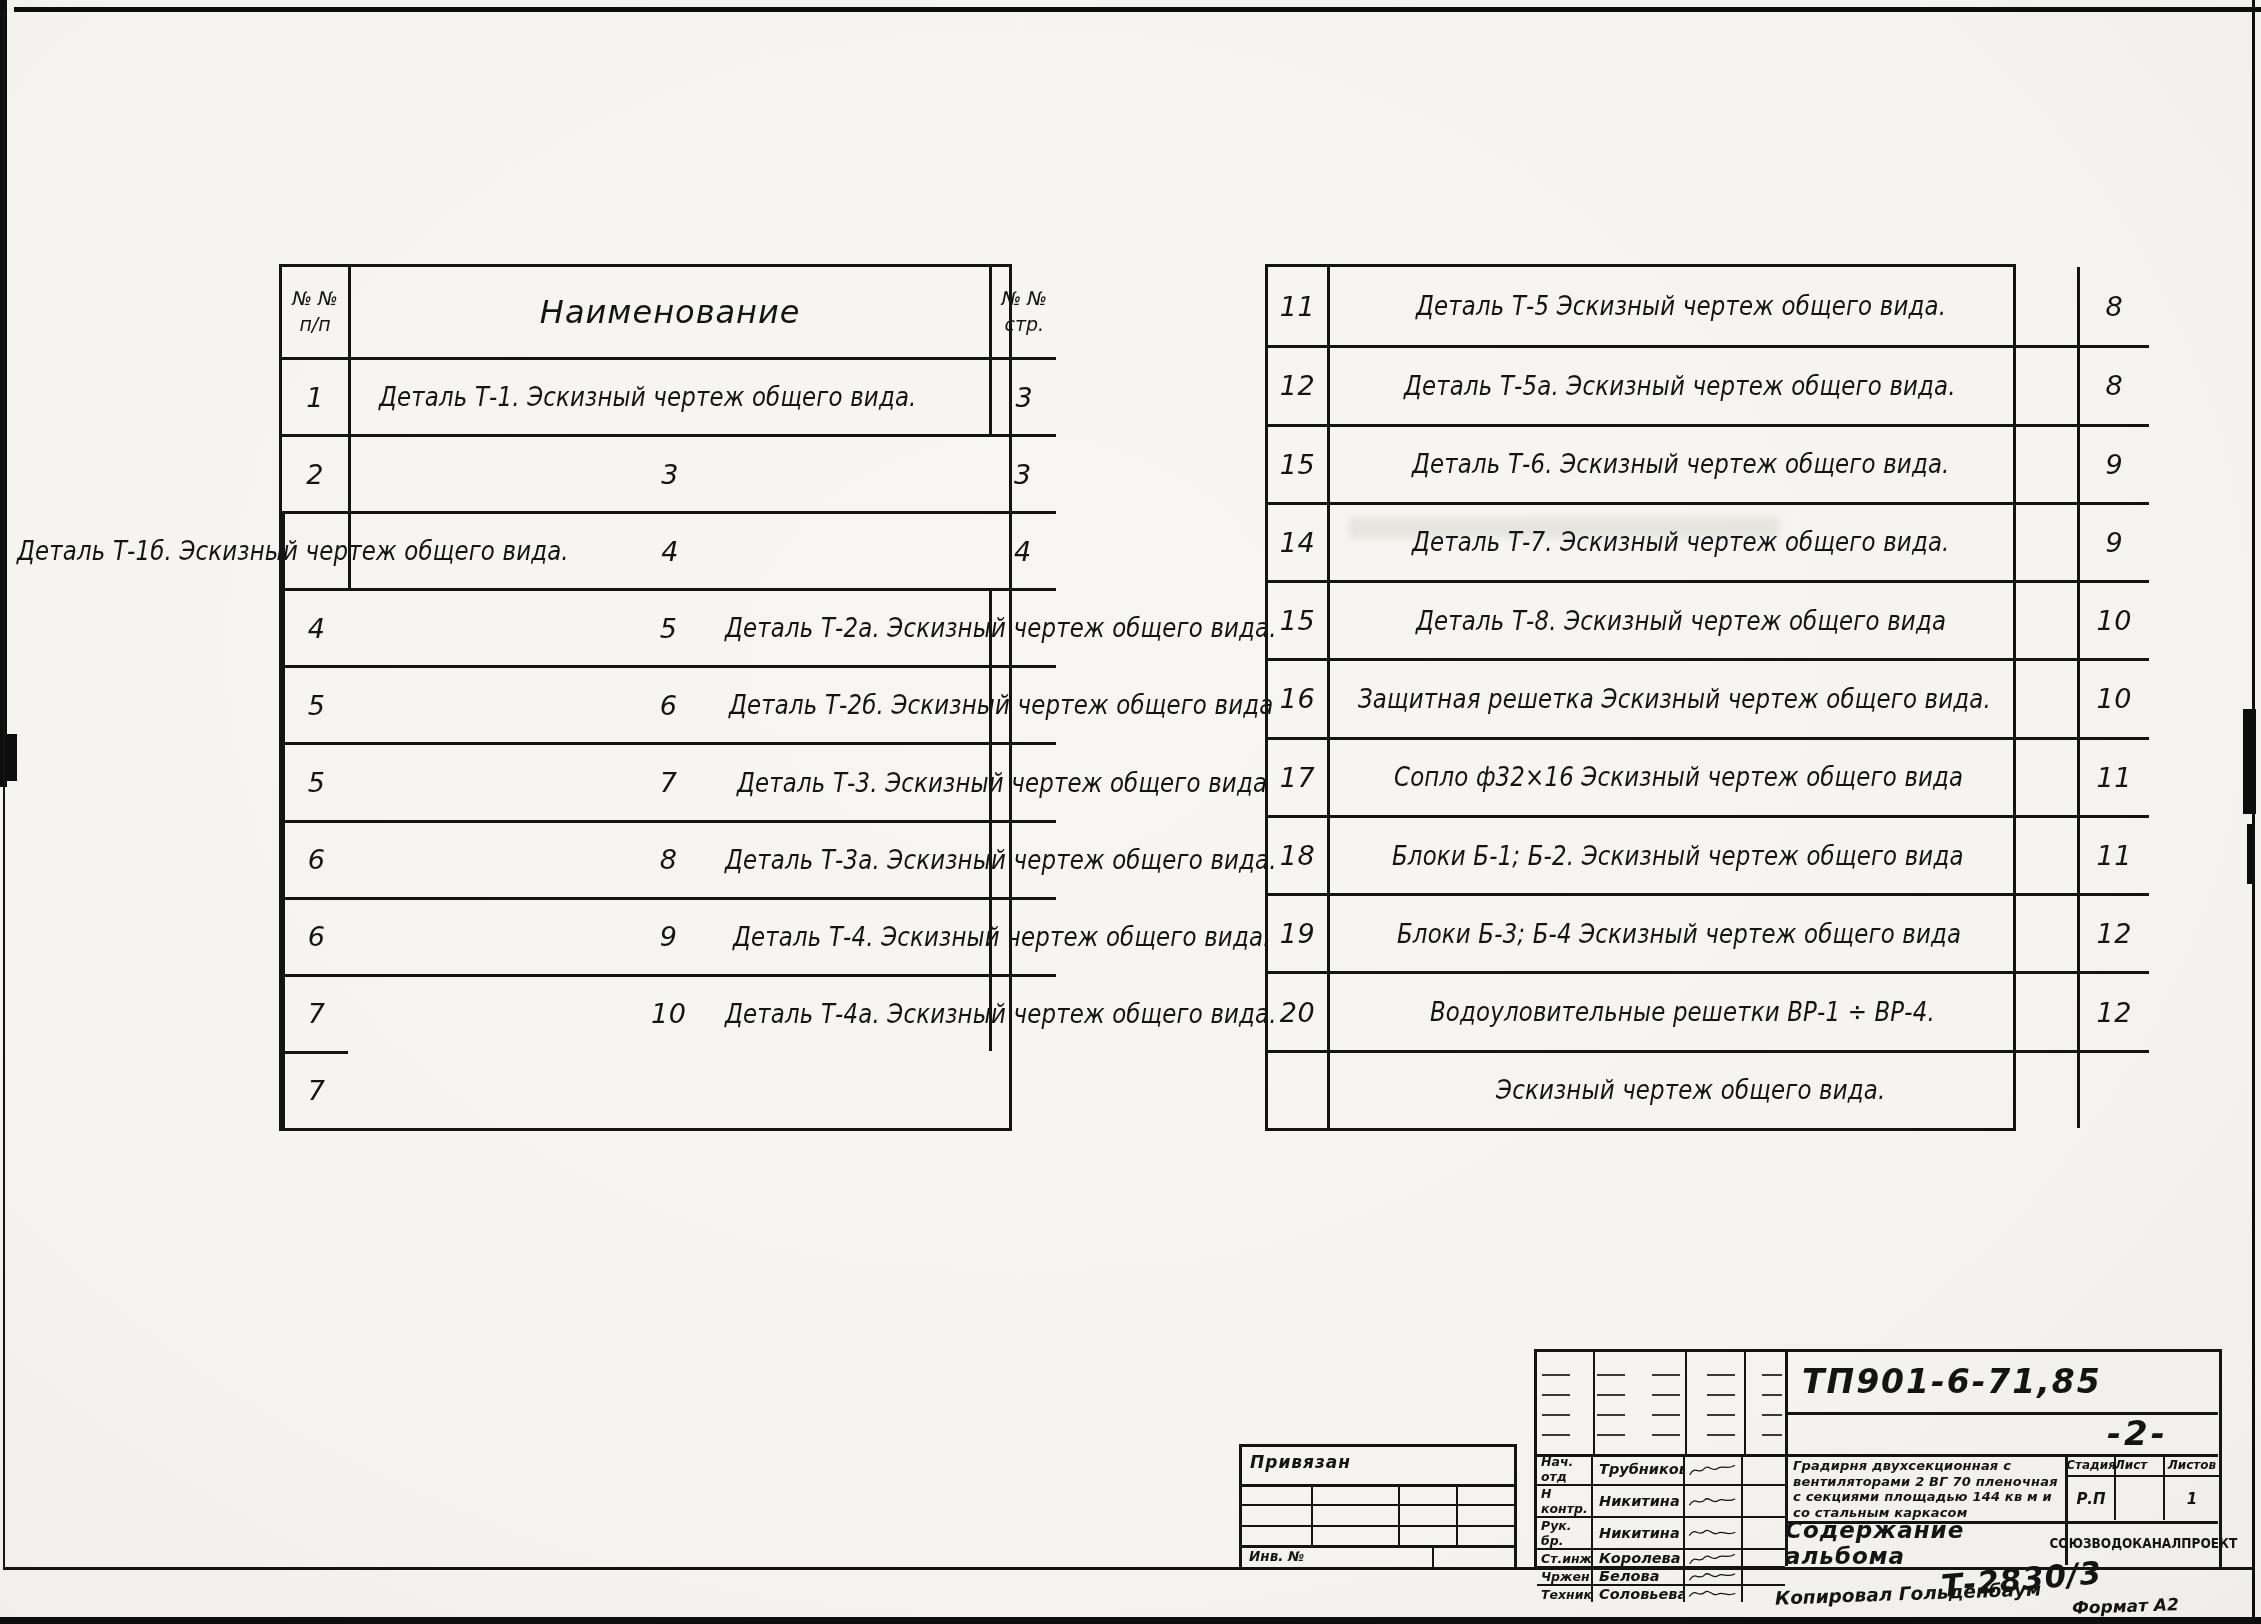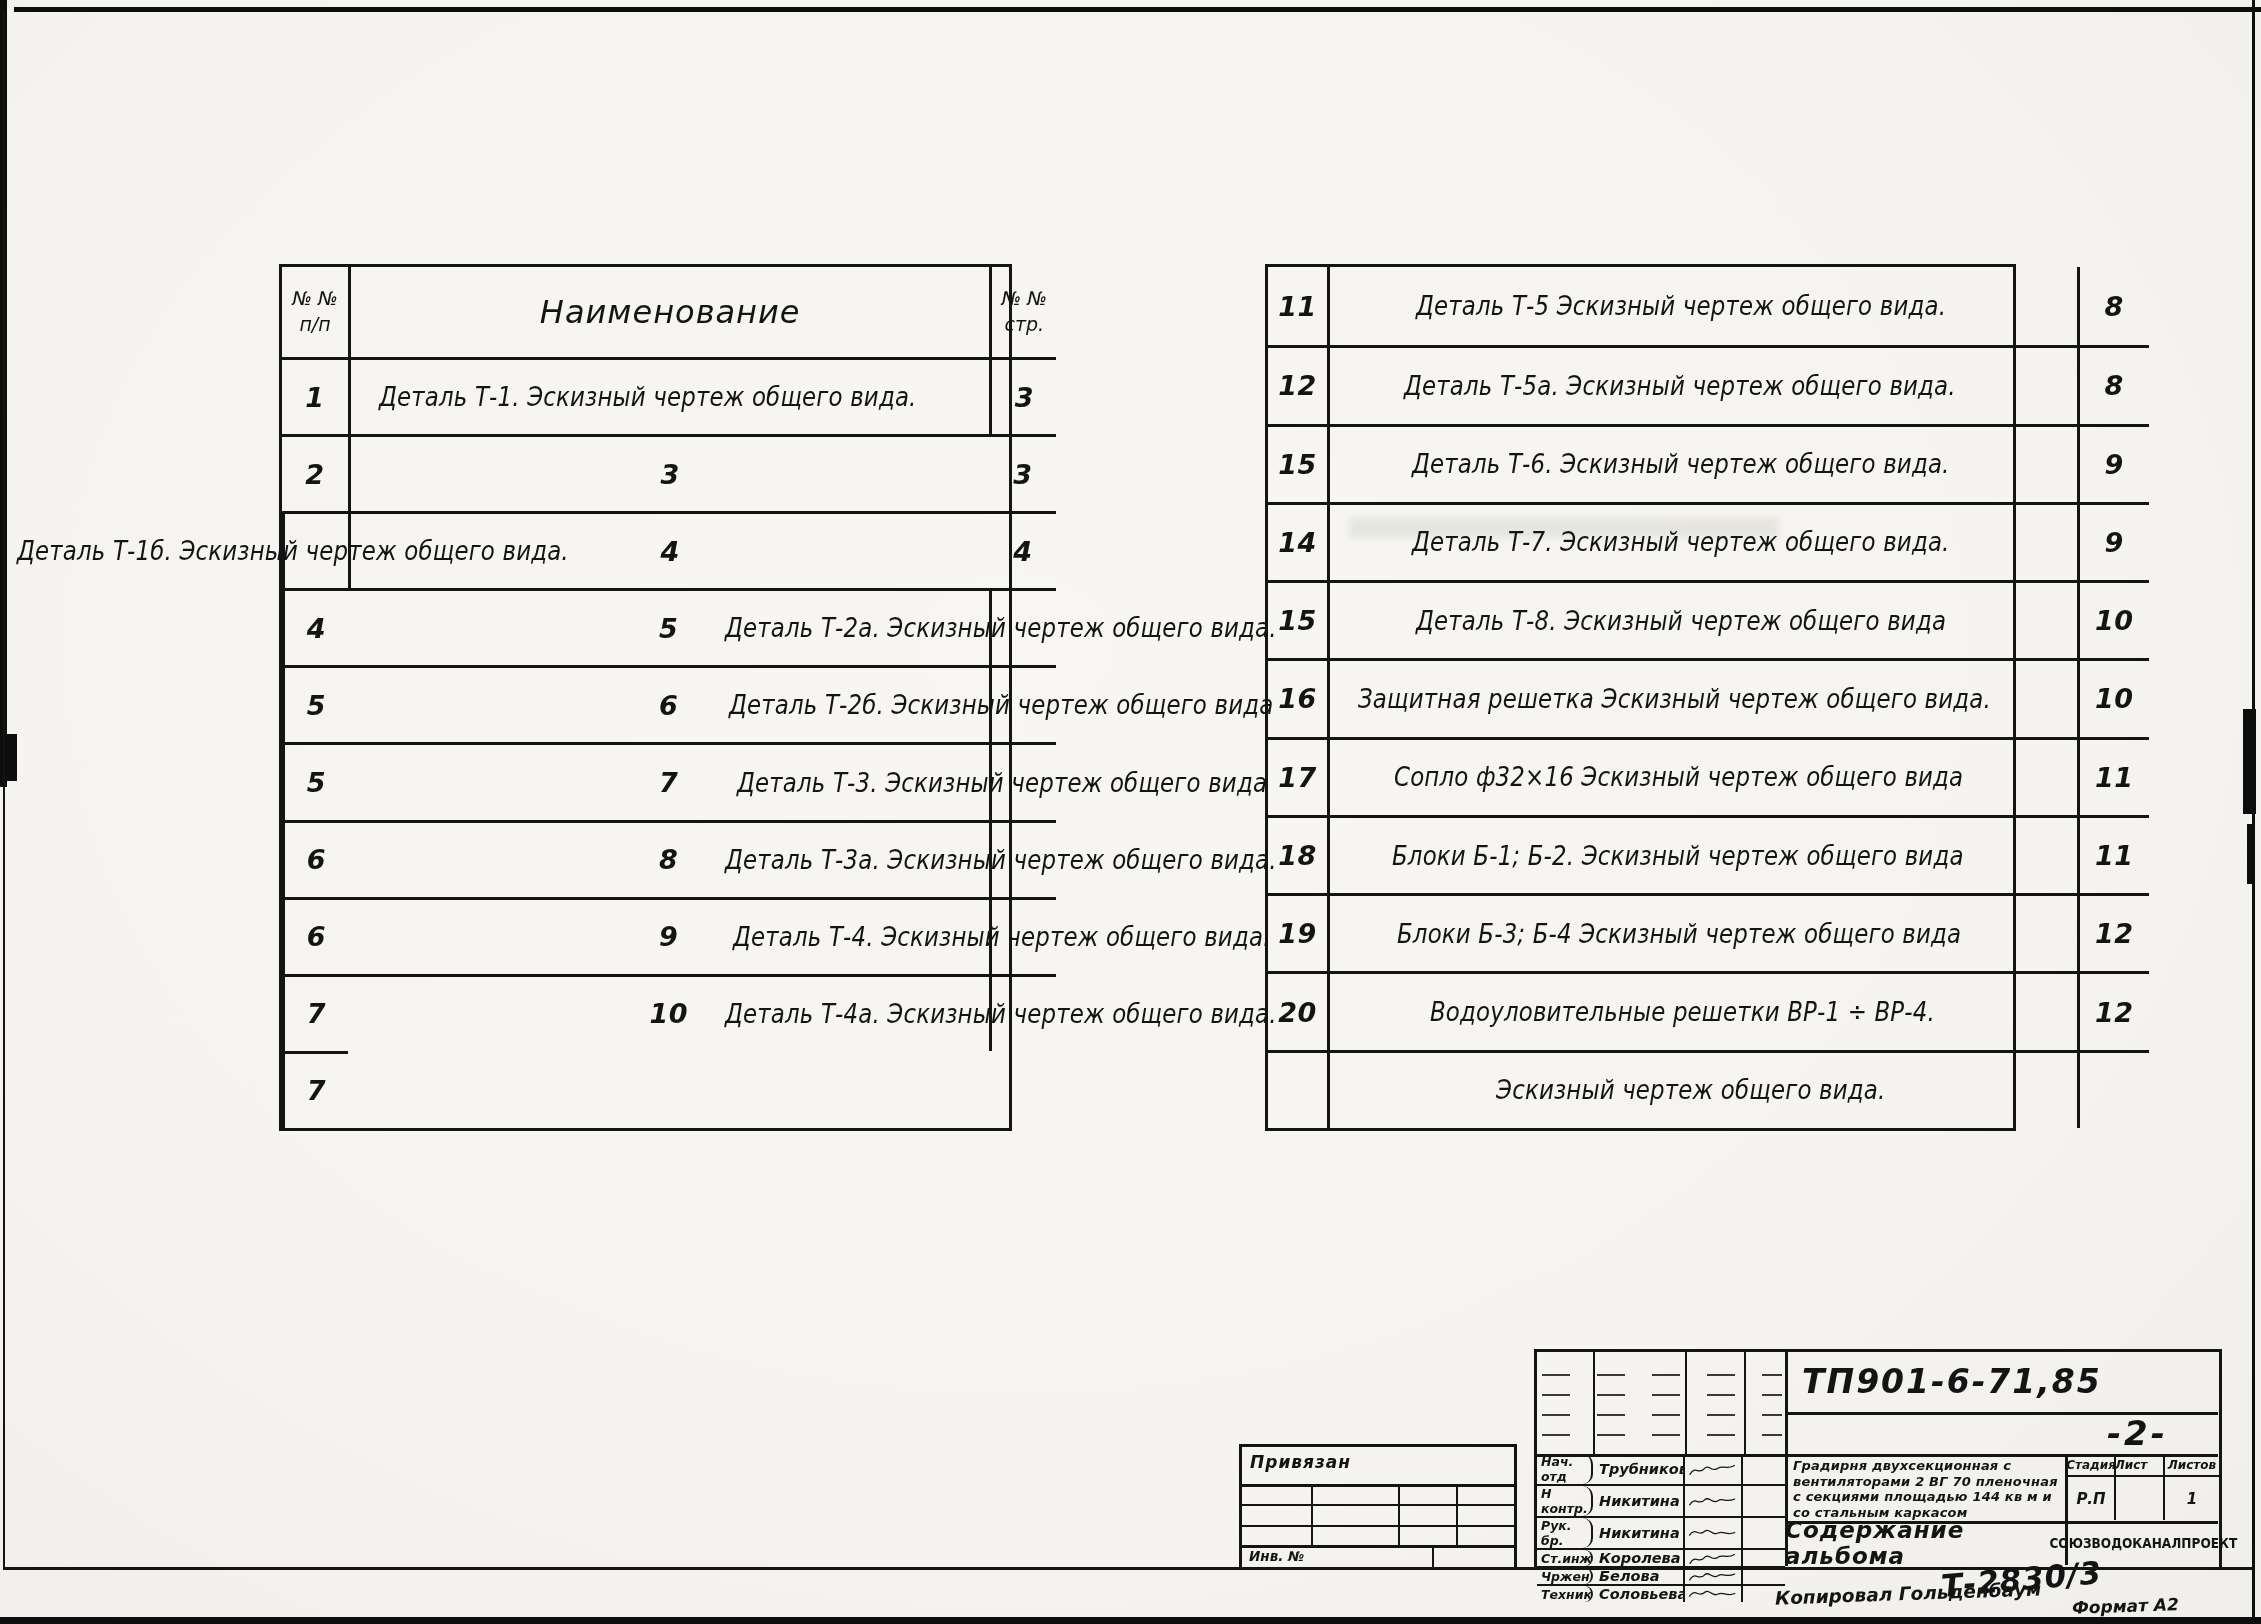--- a/index.html
+++ b/index.html
@@ -15,21 +15,21 @@
   }
   .art{position:absolute;background:#0d0d0d;}
   .ln{position:absolute;background:var(--ink);}
   .ln.dash{background:repeating-linear-gradient(90deg,#3a3a3a 0 27.5px,transparent 27.5px 55px);}
   
   .toc{position:absolute;display:grid;border:3.5px solid var(--ink);box-sizing:border-box;}
   .toc .cl{border-top:3.5px solid var(--ink);border-left:3.5px solid var(--ink);
     display:flex;align-items:center;justify-content:center;box-sizing:border-box;overflow:visible;}
   .toc .no-t{border-top:none;}
   .toc .no-l{border-left:none;}
-  .nc,.pc{font-style:italic;font-size:27px;font-weight:700;letter-spacing:0.5px;}
+  .nc,.pc{font-style:italic;font-size:27px;font-weight:400;letter-spacing:0.5px;}
   .mc{justify-content:flex-start;padding-left:27.5px;}
   .nm{display:inline-block;font-style:italic;font-size:26px;font-weight:500;white-space:nowrap;
       transform:scaleX(.88);transform-origin:left center;letter-spacing:0.2px;}
   .hc-num{font-style:italic;font-size:19px;white-space:pre-line;text-align:center;line-height:1.35;font-weight:500;}
   .hc-name{font-style:italic;font-size:32px;font-weight:500;letter-spacing:1px;}
   
   .stamp{position:absolute;left:1514px;top:1349px;width:688px;height:221px;
          border:3.5px solid var(--ink);box-sizing:border-box;margin-left:20px;}
   .stamp .txt{position:absolute;font-style:italic;}
   .desig{left:265px;top:10px;font-size:33px;font-weight:600;letter-spacing:2px;}
@@ -40,21 +40,21 @@
         align-items:center;justify-content:center;font-style:italic;font-size:23px;font-weight:600;letter-spacing:1px;}
   .org{position:absolute;left:531px;top:171px;width:151px;height:40px;display:flex;align-items:center;justify-content:center;}
   .org span{font-weight:700;font-size:13.5px;letter-spacing:0;transform:scaleX(.9);white-space:nowrap;}
   .stg{position:absolute;display:flex;align-items:center;justify-content:center;font-style:italic;}
   .stg.h{font-size:12px;font-weight:600;}
   .stg.v{font-size:15px;font-weight:600;}
   .staff{position:absolute;left:0;top:102px;width:248px;height:111px;display:grid;grid-template-rows:repeat(6,1fr);}
   .srow{display:grid;grid-template-columns:56px 92px 58px 1fr;border-top:2px solid var(--ink);box-sizing:border-box;}
   .srow.first{border-top:none;}
   .srow>div{box-sizing:border-box;display:flex;align-items:center;overflow:hidden;}
-  .srole{border-right:2px solid var(--ink);font-style:italic;font-size:12.5px;font-weight:600;padding-left:4px;border-radius:10px;}
+  .srole{border-right:2px solid var(--ink);font-style:italic;font-size:12.5px;font-weight:600;padding-left:4px;}
   .sname{border-right:2px solid var(--ink);font-style:italic;font-size:14.5px;font-weight:600;padding-left:6px;}
   .ssig{border-right:2px solid var(--ink);justify-content:center;}
   .sig{width:50px;height:15px;}
   
   .bind{position:absolute;left:1239px;top:1444px;width:278px;height:126px;
         border:3px solid var(--ink);box-sizing:border-box;}
   .bind .lbl{position:absolute;left:8px;top:5px;font-style:italic;font-size:17px;font-weight:600;letter-spacing:1px;}
   .bind .inv{position:absolute;left:7px;top:101px;font-style:italic;font-size:13.5px;font-weight:600;}
   
   .foot{position:absolute;font-style:italic;white-space:nowrap;}

